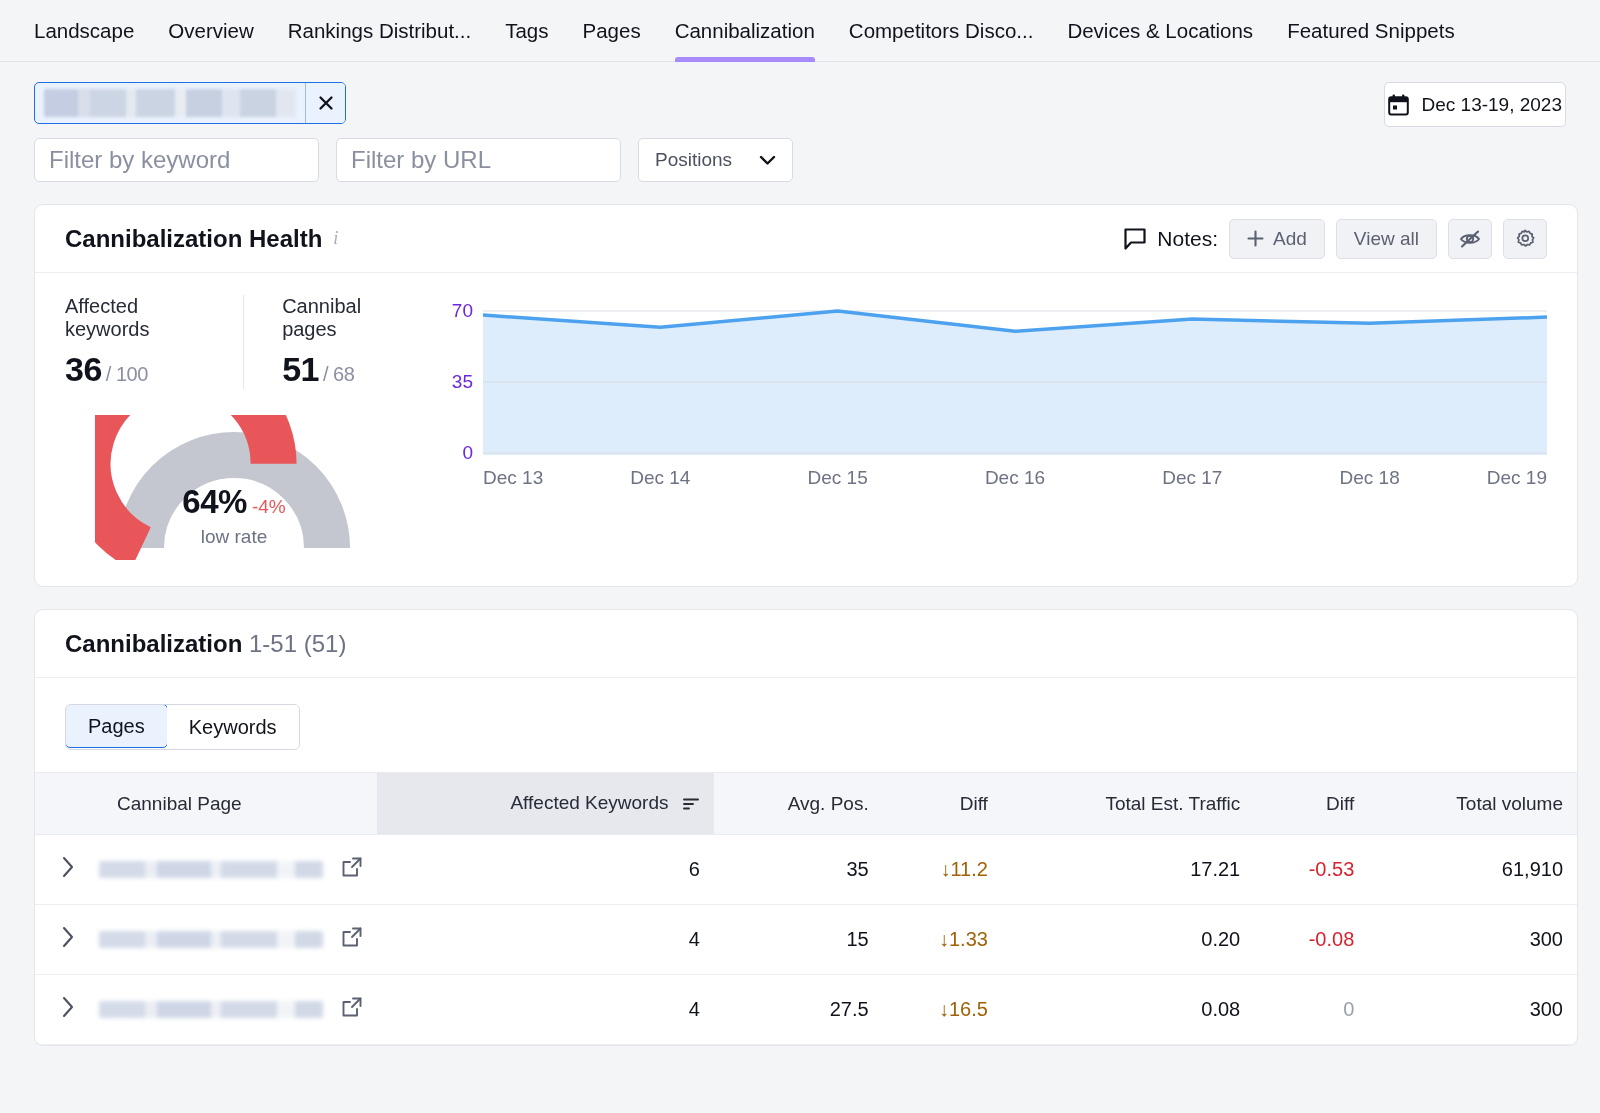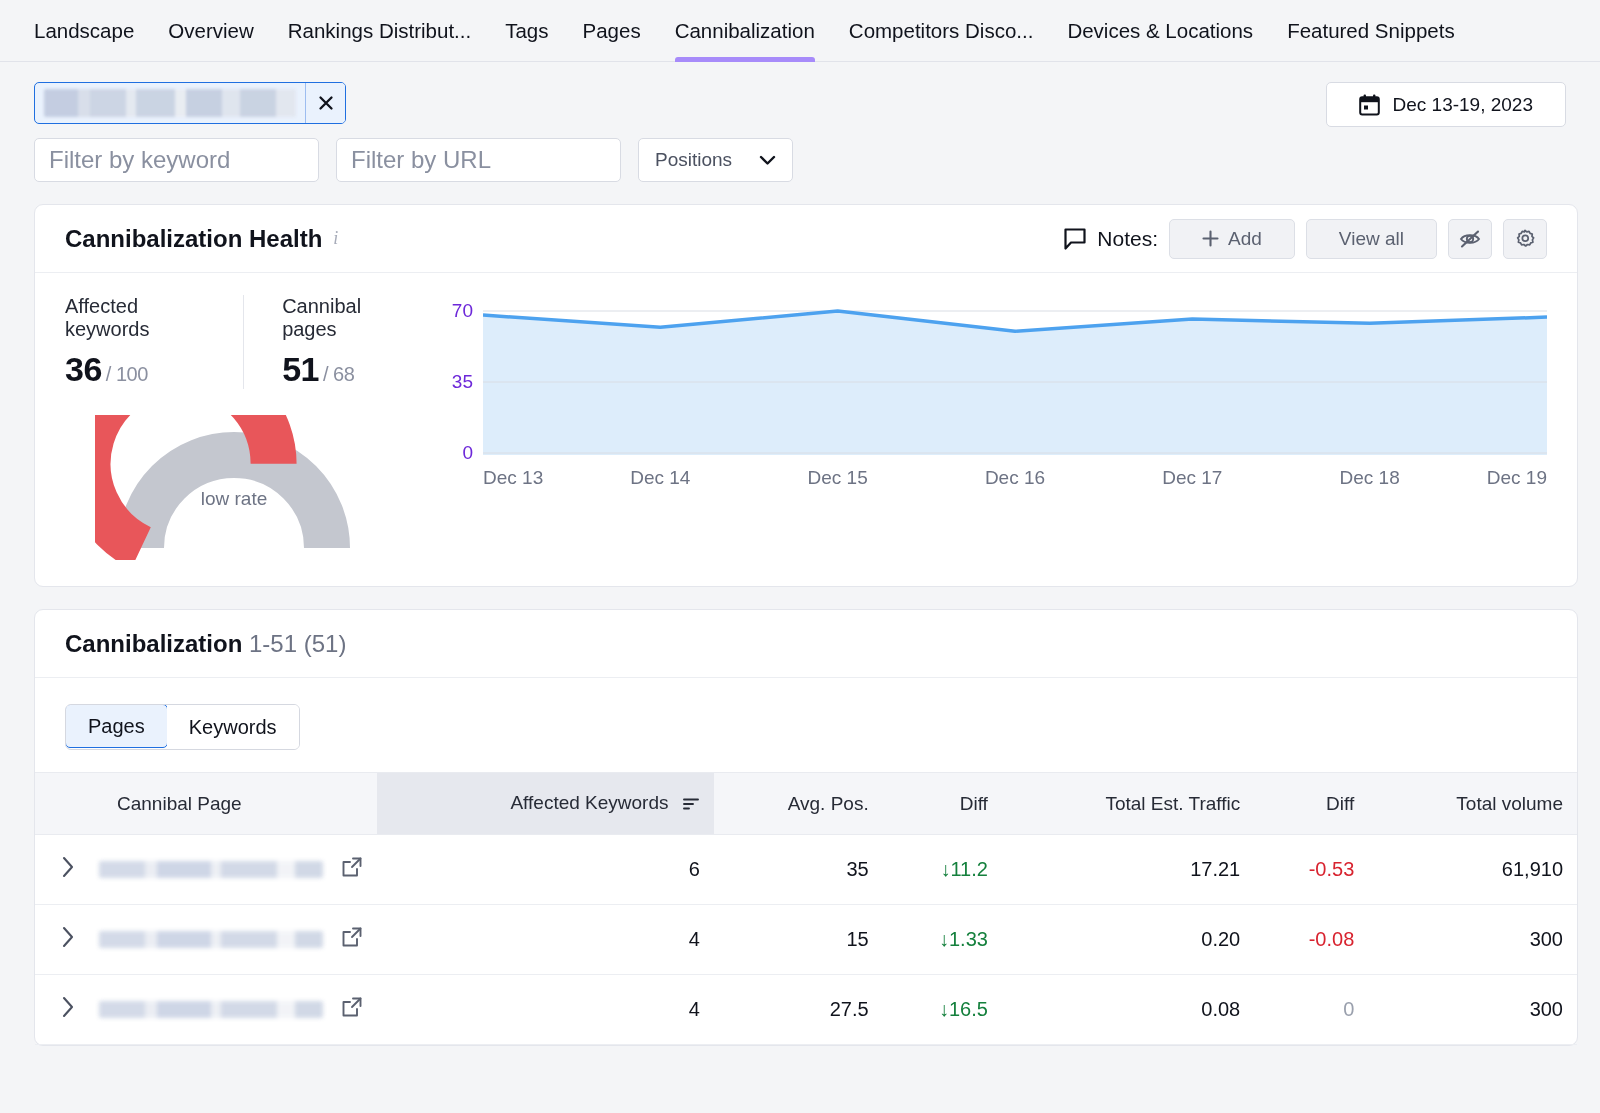--- a/index.html
+++ b/index.html
@@ -122,21 +122,21 @@
   }
 
   .daterange {
     position: absolute;
     right: 34px; top: 20px;
     height: 45px;
     border: 1px solid #d8dbe3;
     border-radius: 5px;
     background: #fff;
     display: flex; align-items: center; gap: 13px;
-    padding: 0 32px;
+    padding: 0 3px;
     font-size: 19px;
     cursor: pointer;
   }
 
   
   .card {
     margin: 22px 22px 0 34px;
     background: #fff;
     border: 1px solid #e4e6ec;
     border-radius: 9px;
@@ -159,21 +159,21 @@
   }
   .head-right { margin-left: auto; display: flex; align-items: center; gap: 11px; }
   .notes-label { display: flex; align-items: center; gap: 11px; font-size: 21px; }
   .pill {
     height: 40px;
     border: 1px solid #dcdfe6;
     border-radius: 5px;
     background: #f1f2f5;
     display: flex; align-items: center; justify-content: center;
     gap: 9px;
-    padding: 0 32px;
+    padding: 0 17px;
     font-size: 19px;
     color: #5b6170;
     cursor: pointer;
   }
   .pill.sq { width: 44px; padding: 0; }
 
   
   .health-body { display: flex; padding: 22px 30px 26px 30px; }
   .left-col { width: 340px; flex: none; }
   .kpis { display: flex; }
@@ -273,21 +273,21 @@
     background:
       repeating-linear-gradient(90deg,
         #ccd4e4 0 46px, #e8ebf2 46px 58px, #c6cfe2 58px 112px,
         #eaedf3 112px 122px, #cbd3e3 122px 178px, #f0f2f6 178px 196px,
         #c9d2e2 196px 250px, #e6eaf1 250px 262px, #cdd5e4 262px 310px,
         #eef0f5 310px 322px, #c7d0e1 322px 372px);
     filter: blur(2.2px);
     opacity: .85;
   }
   .ext-ico { width: 22px; flex: none; cursor: pointer; }
-  .down { color: #15803d; white-space: nowrap; }
+  .down { color: #a16207; white-space: nowrap; }
   .neg { color: #d8232f; }
   .zero { color: #9aa0ad; }
 </style>
 </head>
 <body>
 
 <div class="nav">
   <div class="nav-item">Landscape</div>
   <div class="nav-item">Overview</div>
   <div class="nav-item">Rankings Distribut...</div>
@@ -407,20 +407,23 @@
           </div>
         </div>
       </div>
 
       <div class="gauge-wrap">
         <svg width="278" height="145" viewBox="0 0 278 145">
           <path id="gauge-track" fill="none" stroke-width="46" stroke-linecap="butt" d="M 46 133 A 93 93 0 1 1 232 133" stroke="#c4c7cf"></path>
           <path id="gauge-fill" fill="none" stroke-width="46" stroke-linecap="butt" d="M 46 133 A 93 93 0 1 1 178.59747411555176 48.851084120660175" stroke="#e8565a"></path>
         </svg>
         <div class="gauge-center">
+          <div>
+            <span class="gauge-pct">64%</span><span class="gauge-delta">-4%</span>
+          </div>
           <div class="gauge-note">low rate</div>
         </div>
       </div>
     </div>
 
     <div class="chart-col">
       <div class="chart-area">
         <div class="y-labels" id="y-labels">
             <div class="y-lab" style="top: 98.6667%;">0</div>
             <div class="y-lab" style="top: 51.3333%;">35</div>

